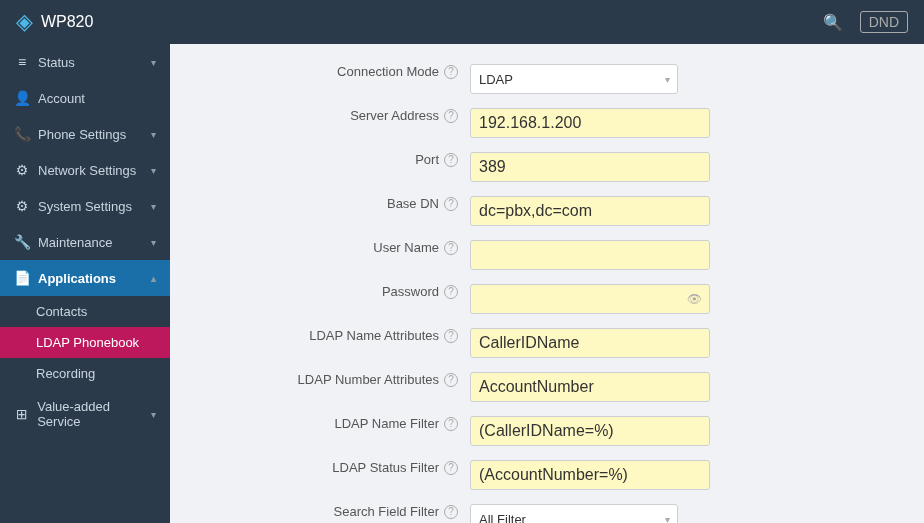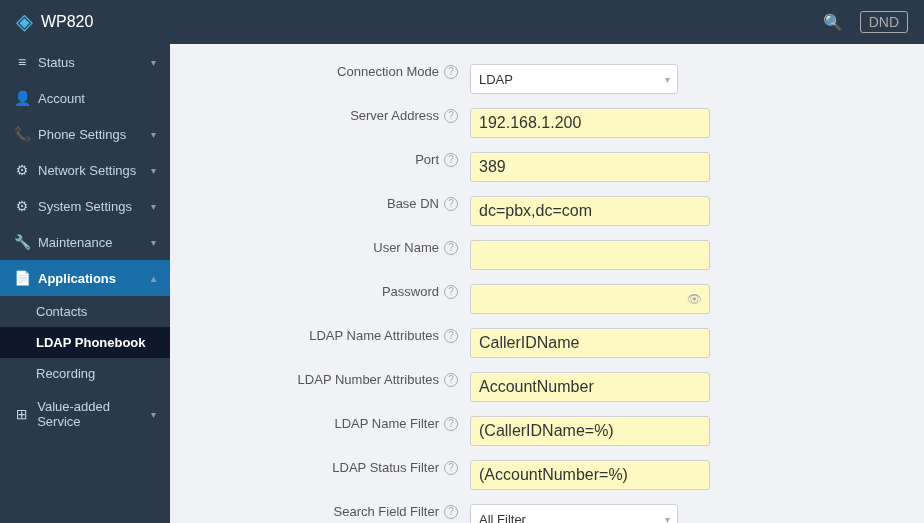--- a/index.html
+++ b/index.html
@@ -50,21 +50,21 @@
 
     .sidebar-subitem {
       display: flex;
       align-items: center;
       padding: 8px 14px 8px 36px;
       color: #c8d4df;
       cursor: pointer;
       font-size: 13px;
       text-align: right;
     }
-    .sidebar-subitem.active { color: #fff; background: #0f172a; font-weight: 700; }
+    .sidebar-subitem.active { color: #fff; background: #be185d; font-weight: 400; }
 
     
     .content {
       flex: 1;
       overflow-y: auto;
       padding: 20px 60px;
       background: #f0f2f5;
     }
 
     

